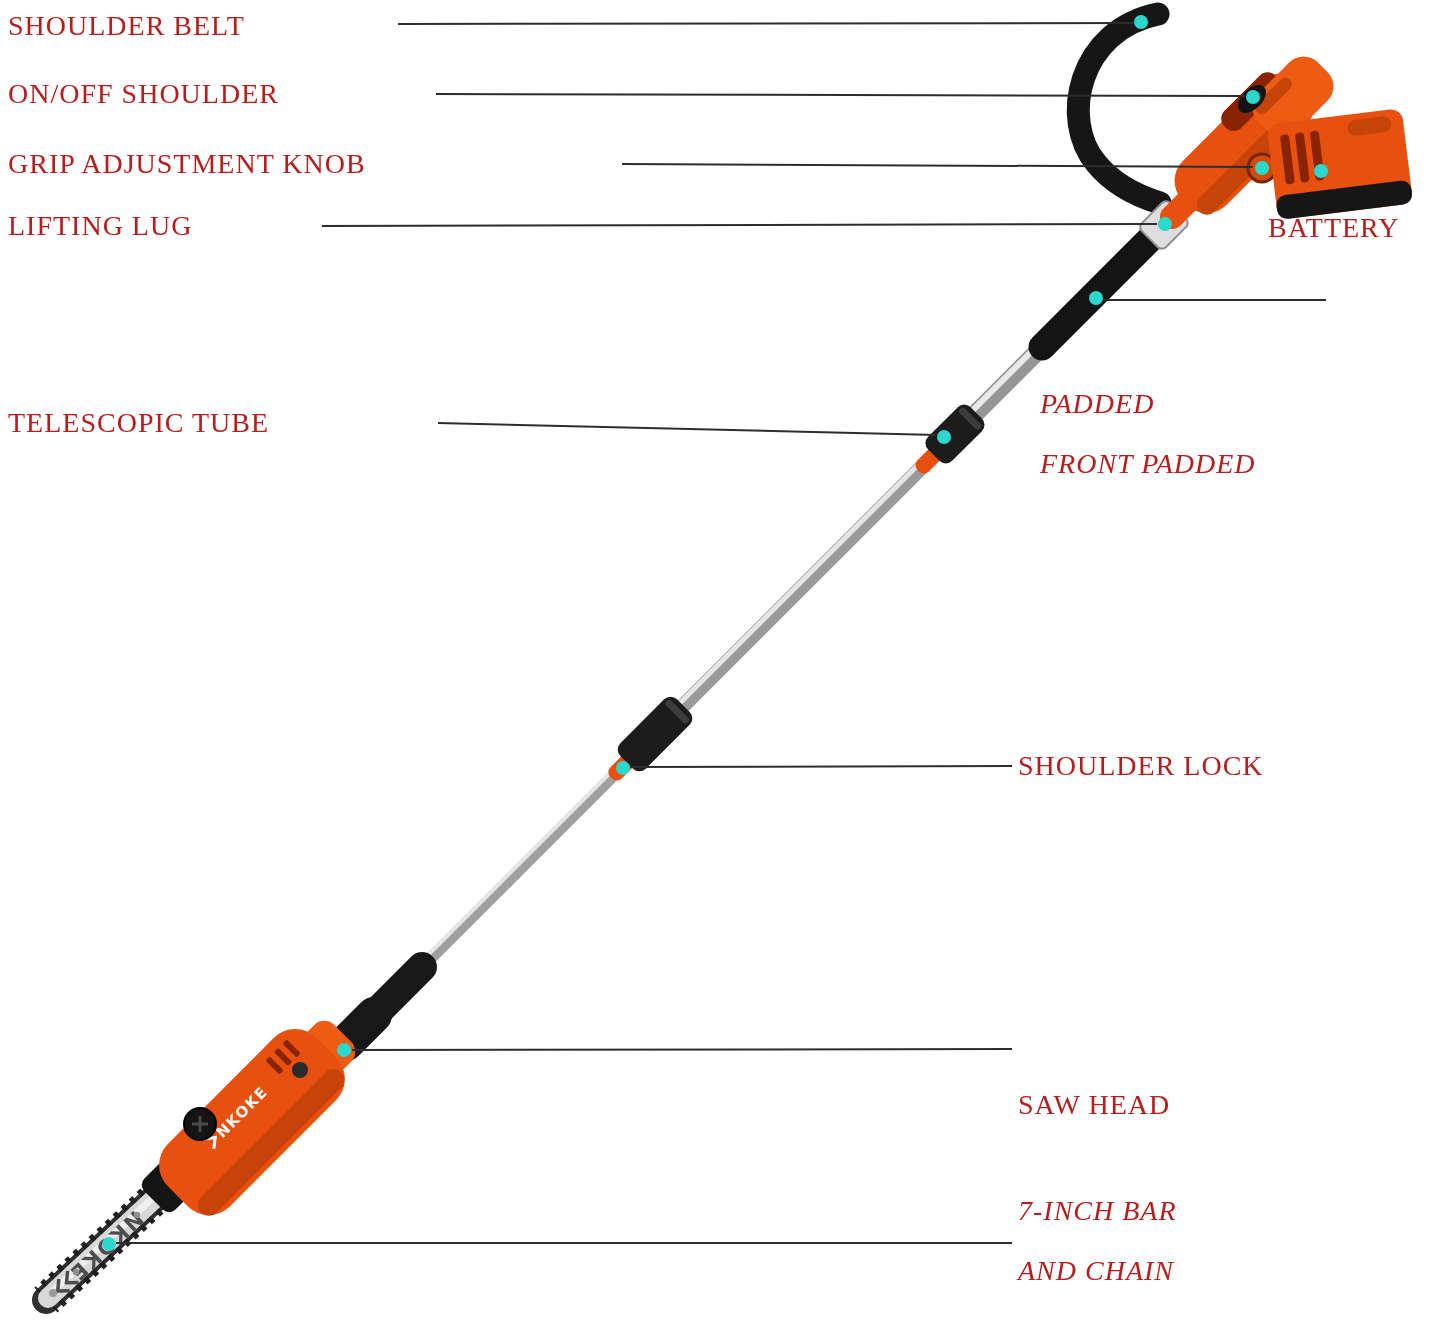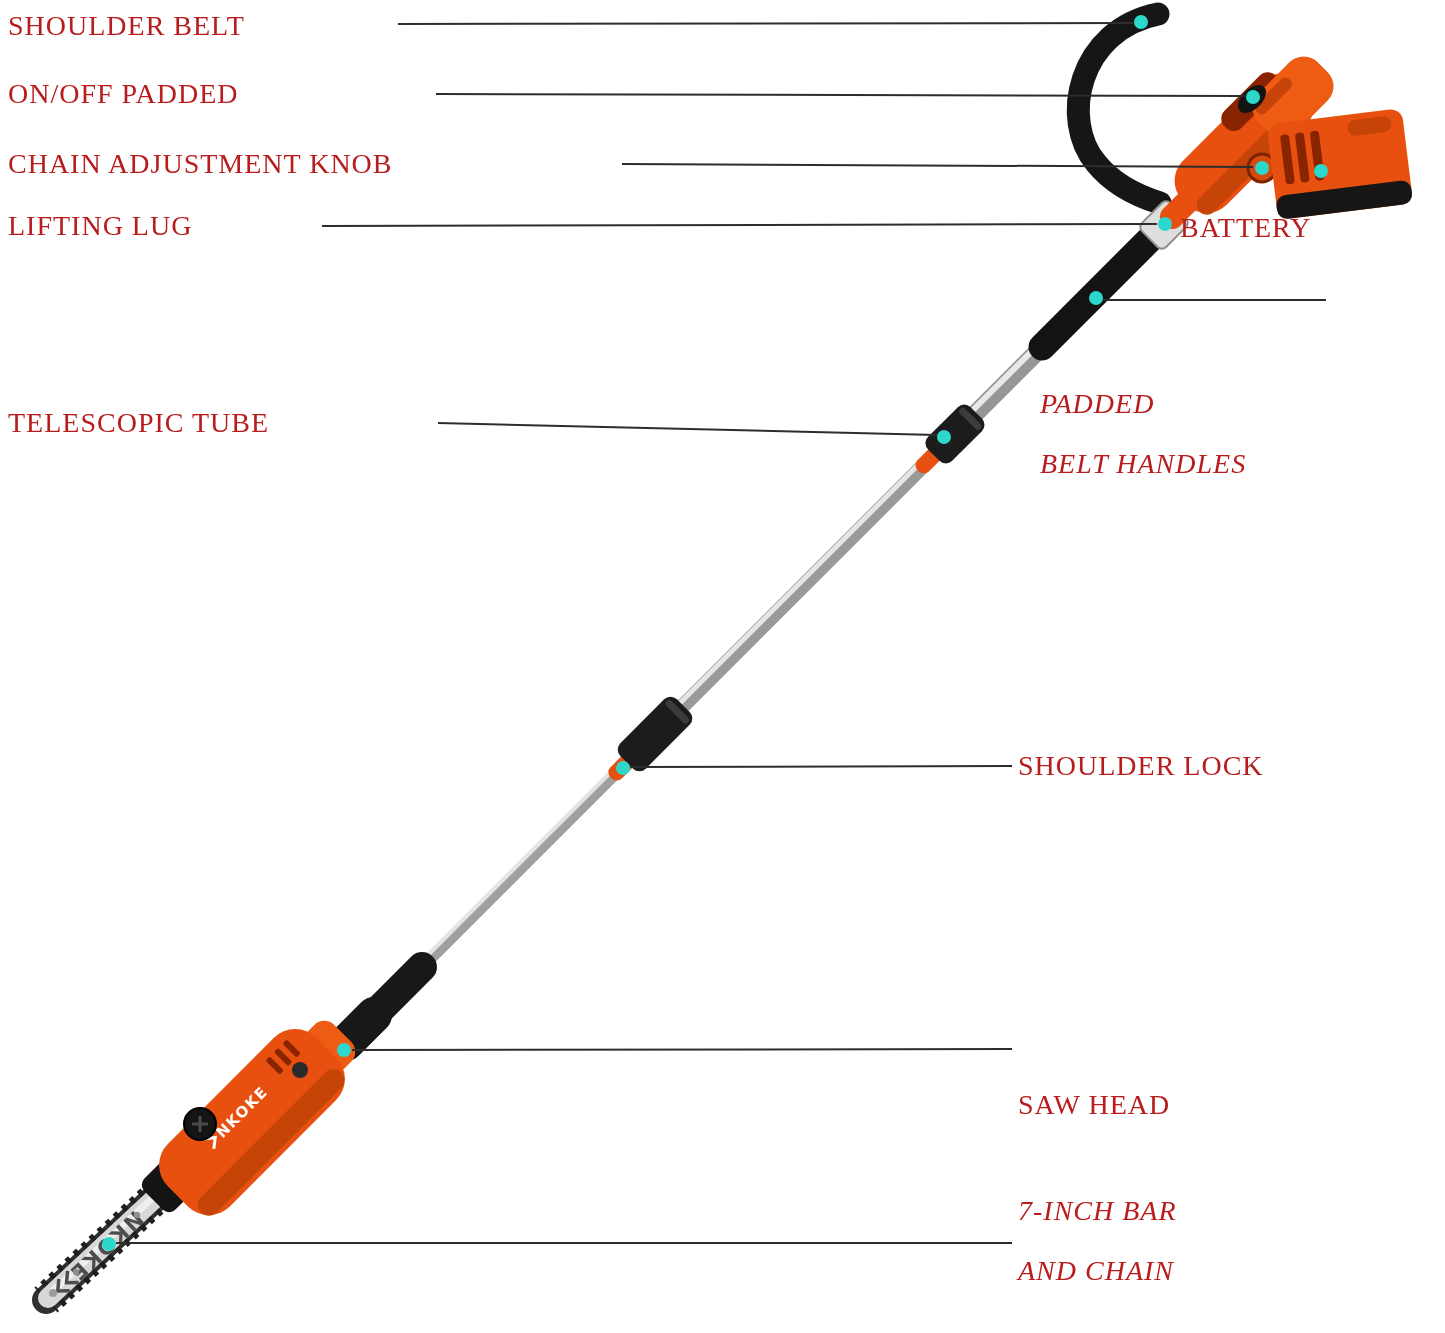--- a/index.html
+++ b/index.html
@@ -146,33 +146,33 @@
       <circle cx="1096" cy="298" r="7"></circle>
       <circle cx="944" cy="437" r="7"></circle>
       <circle cx="623" cy="768" r="7"></circle>
       <circle cx="344" cy="1050" r="7"></circle>
       <circle cx="109" cy="1244" r="7"></circle>
     </g>
   </svg>
 
   <div class="label" style="left:8px; top:0px">SHOULDER BELT</div>
 
-  <div class="label" style="left:8px; top:68px">ON/OFF PADDED</div>
+  <div class="label" style="left:8px; top:68px">ON/OFF SHOULDER</div>
 
-  <div class="label" style="left:8px; top:138px">CHAIN ADJUSTMENT KNOB</div>
+  <div class="label" style="left:8px; top:138px">GRIP ADJUSTMENT KNOB</div>
 
   <div class="label" style="left:8px; top:200px">LIFTING LUG</div>
 
-  <div class="label" style="left:1180px; top:202px">BATTERY</div>
+  <div class="label" style="left:1268px; top:202px">BATTERY</div>
 
   <div class="label" style="left:8px; top:397px">TELESCOPIC TUBE</div>
 
   <div class="label label--two" style="left:1040px; top:374px">
     <span>PADDED</span>
-    <span>BELT HANDLES</span>
+    <span>FRONT PADDED</span>
   </div>
 
   <div class="label" style="left:1018px; top:740px">SHOULDER LOCK</div>
 
   <div class="label" style="left:1018px; top:1079px">SAW HEAD</div>
 
   <div class="label label--two" style="left:1018px; top:1181px">
     <span>7-INCH BAR</span>
     <span>AND CHAIN</span>
   </div>

